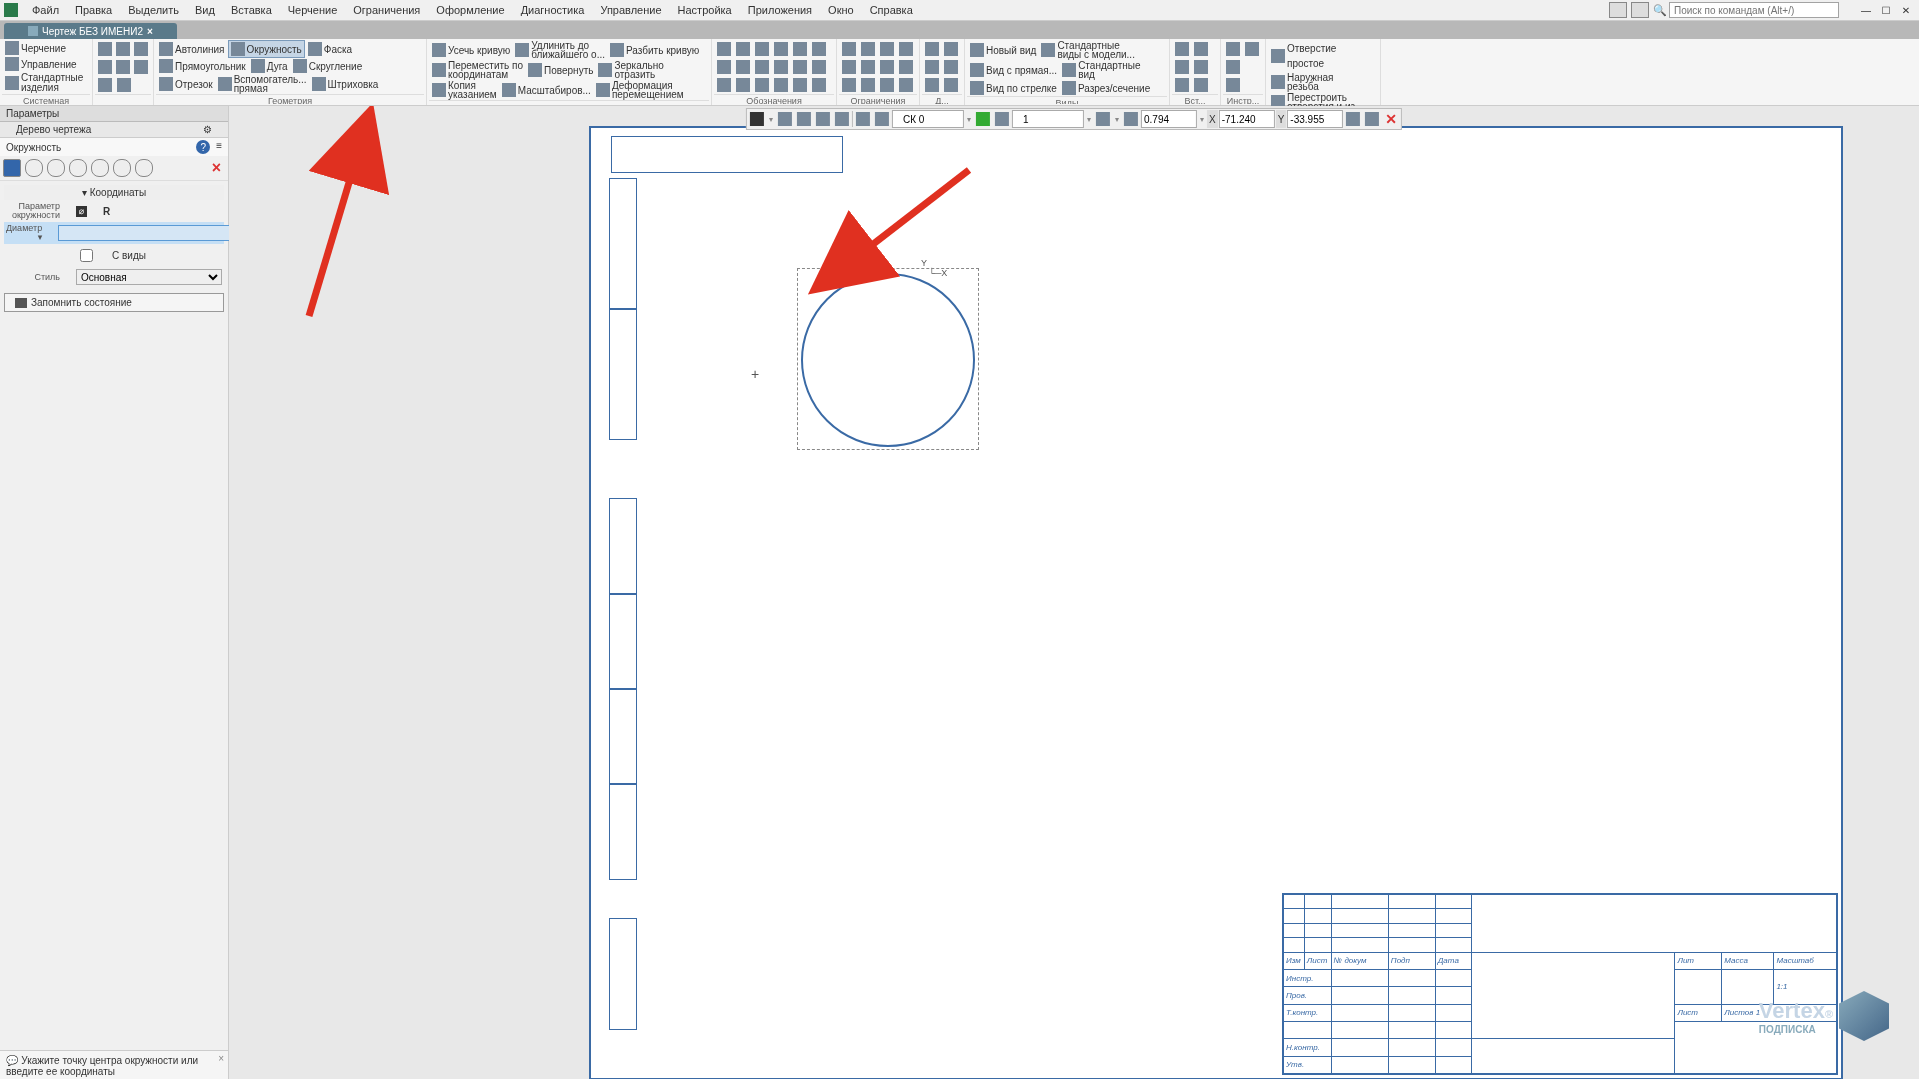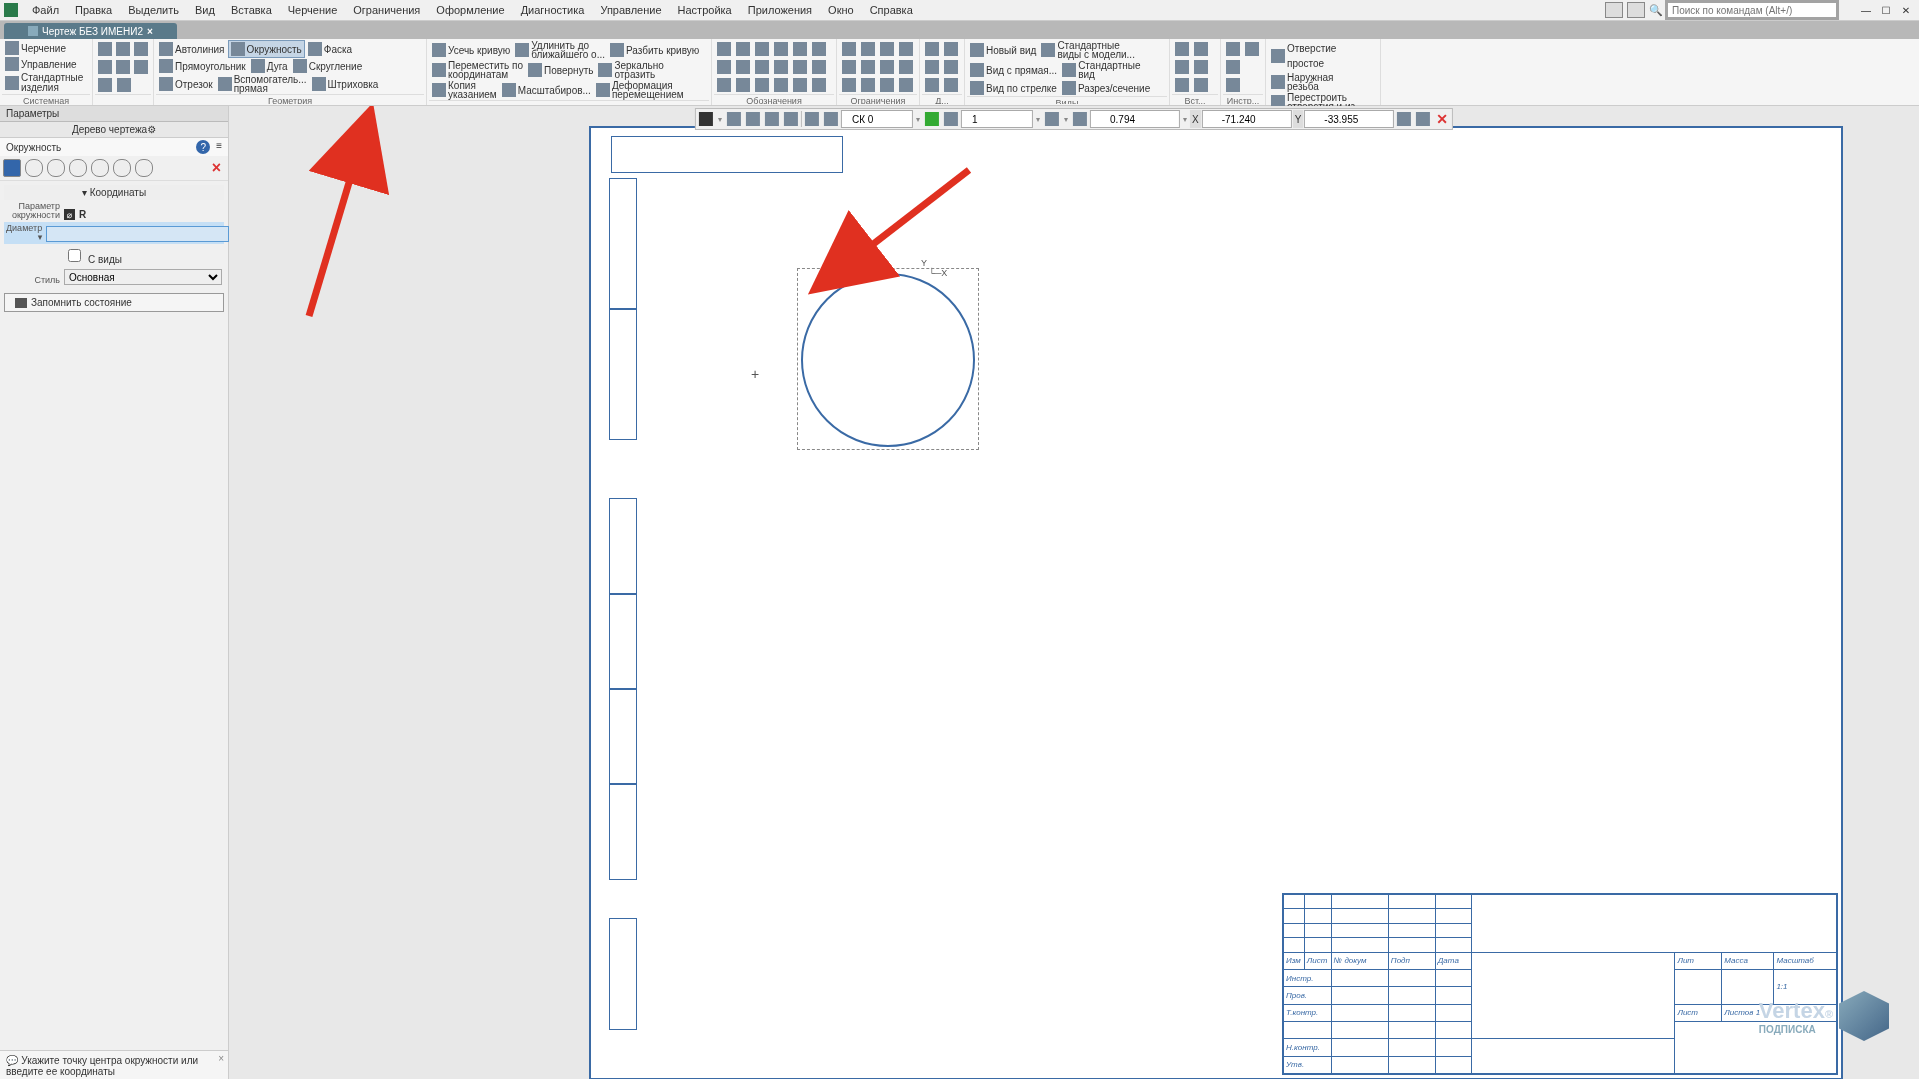--- a/index.html
+++ b/index.html
@@ -2,61 +2,61 @@
 <html><head>
 <meta charset="utf-8">
 <style>
 html,body{margin:0;padding:0;font-family:Arial,sans-serif;font-size:11px;color:#333;background:#e8e8e8;overflow:hidden;width:1919px;height:1079px}
 .menubar{background:#f0f0f0;border-bottom:1px solid #ccc;height:20px;display:flex;align-items:center;padding:0 4px;position:relative}
 .appicon{width:14px;height:14px;background:#2a7a4a;margin-right:6px}
 .menubar .mitem{padding:2px 8px;cursor:pointer;color:#333}
 .menubar .wbtns{position:absolute;right:4px;display:flex;align-items:center;gap:2px}
 .menubar .wbtns span{width:18px;height:14px;display:flex;align-items:center;justify-content:center;cursor:pointer;font-size:10px}
 .menubar .search{position:absolute;right:80px;display:flex;align-items:center;gap:2px}
-.menubar .search input{width:160px;height:14px;font-size:10px;border:3px solid #a3a3a3;padding:0 4px}
+.menubar .search input{width:160px;height:14px;font-size:10px;border:1px solid #a3a3a3;padding:0 4px}
 .menubar .sqbtn{width:16px;height:14px;border:1px solid #888;background:#ddd;margin-right:2px}
 .tabbar{background:#b8b8b8;height:18px;display:flex;align-items:flex-end;padding-left:4px}
 .tab{background:#5a7a8a;color:#fff;height:16px;padding:0 24px;display:flex;align-items:center;gap:4px;border-top-left-radius:3px;border-top-right-radius:3px;font-size:10px}
 .tab .ticon{width:10px;height:10px;background:#8ab}
 .tab .tclose{cursor:pointer;font-weight:bold}
 .ribbon{background:#f5f5f5;border-bottom:1px solid #ccc;height:66px;display:flex}
 .rgroup{border-right:1px solid #ddd;padding:1px 2px;display:flex;flex-direction:column;justify-content:space-between}
 .rgroup .rlabel{font-size:9px;color:#666;text-align:center;border-top:1px solid #ddd;padding-top:1px;white-space:nowrap;overflow:hidden}
 .rrow{display:flex;align-items:center;gap:1px;padding:0 1px}
 .rbtn{display:flex;align-items:center;gap:2px;padding:1px 2px;cursor:pointer;white-space:nowrap;font-size:10px}
 .rbtn .bicon{width:14px;height:14px;background:#789;flex-shrink:0}
 .rbtn.active{background:#c5d5e5;border:1px solid #7a9aba}
 .rsmall{width:16px;height:16px;padding:1px;cursor:pointer;display:flex;align-items:center;justify-content:center}
 .rsmall .bicon{width:14px;height:14px;background:#789}
 .main{display:flex;height:calc(100% - 104px)}
 .side{width:228px;background:#f0f0f0;border-right:1px solid #ccc;display:flex;flex-direction:column}
 .side .shead{background:#ddd;border-bottom:1px solid #bbb;padding:2px 6px;font-size:10px;display:flex;justify-content:space-between;align-items:center}
-.side .shead2{background:#e8e8e8;border-bottom:1px solid #ccc;padding:2px 16px;font-size:10px;display:flex;justify-content:center;align-items:center}
+.side .shead2{background:#e8e8e8;border-bottom:1px solid #ccc;padding:2px 16px;font-size:10px;display:flex;justify-content:space-between;align-items:center}
 .side .snm{padding:2px 6px;font-size:10px;background:#f8f8f8;display:flex;justify-content:space-between;align-items:center}
 .side .tbar{display:flex;padding:3px;gap:4px;border-bottom:1px solid #ddd;align-items:center}
 .side .tbar .tb{width:16px;height:16px;border:1px solid #888;background:#eee;cursor:pointer;border-radius:8px}
 .side .tbar .tb.sq{border-radius:2px;background:#36a}
 .side .tbar .cx{margin-left:auto;color:#d33;font-size:16px;font-weight:bold;cursor:pointer;padding:0 4px}
 .side .sec{padding:4px}
 .side .sectitle{background:#eee;padding:2px;text-align:center;font-size:10px;cursor:pointer}
-.side .prow{display:flex;align-items:flex-end;padding:2px;font-size:10px;gap:4px}
+.side .prow{display:flex;align-items:center;padding:2px;font-size:10px;gap:16px}
 .side .prow label{text-align:right;width:54px;color:#555;font-size:9px;line-height:9px}
 .side .prow .dia{width:11px;height:11px;background:#333;color:#fff;display:flex;align-items:center;justify-content:center;font-size:9px}
 .side .prow input[type=text]{flex:1;border:1px solid #5a9ad5;height:14px;background:#d5e6f5;padding:0 2px}
 .side .prow select{flex:1;border:1px solid #aaa;height:16px;font-size:10px}
 .side .savebtn{margin:6px auto;padding:3px 10px;border:1px solid #999;background:#f5f5f5;display:flex;align-items:center;gap:4px;cursor:pointer;font-size:10px}
 .side .savebtn .cam{width:12px;height:10px;background:#555}
 .side .status{margin-top:auto;padding:4px 6px;font-size:10px;background:#f5f5f5;border-top:1px solid #ccc;position:relative}
 .side .status .scx{position:absolute;right:4px;top:2px;cursor:pointer;color:#888}
 .canvas{flex:1;background:#e8e8e8;position:relative;overflow:hidden}
 .vtoolbar{position:absolute;top:2px;left:50%;transform:translateX(-50%);background:#f0f0f0;border:1px solid #bbb;display:flex;align-items:center;gap:1px;padding:1px;font-size:10px;z-index:5}
 .vtoolbar .vb{width:18px;height:18px;display:flex;align-items:center;justify-content:center;cursor:pointer}
 .vtoolbar .vb .vi{width:14px;height:14px;background:#789}
 .vtoolbar .vsel{width:50px;height:16px;border:1px solid #aaa;background:#fff;font-size:10px;padding:0 10px}
-.vtoolbar .vnum{width:50px;height:16px;border:1px solid #aaa;background:#fff;font-size:10px;padding:0 19px}
+.vtoolbar .vnum{width:50px;height:16px;border:1px solid #aaa;background:#fff;font-size:10px;padding:0 2px}
 .vtoolbar .vlabel{padding:0 2px;background:#ddd;height:18px;display:flex;align-items:center}
 .vtoolbar .vred{color:#d33;font-size:14px;font-weight:bold;cursor:pointer;padding:0 3px}
 .sheet{position:absolute;left:360px;top:20px;width:1250px;height:950px;background:#fff;border:2px solid #3a6aa5}
 .frame-side{position:absolute;left:18px;top:10px;width:28px;height:920px}
 .frame-side .fsblock{border:1px solid #3a6aa5;position:absolute;left:0;width:26px}
 .circ{position:absolute;left:210px;top:145px;width:170px;height:170px;border:2px solid #3a6aa5;border-radius:50%}
 .selbox{position:absolute;left:206px;top:140px;width:180px;height:180px;border:1px dashed #888}
 .axis{position:absolute;left:330px;top:130px;font-size:9px;color:#555}
 .cursor{position:absolute;left:160px;top:238px;font-size:14px;color:#555}
 .stamp{position:absolute;right:3px;bottom:3px;width:554px;height:180px;border:1px solid #3a6aa5}

